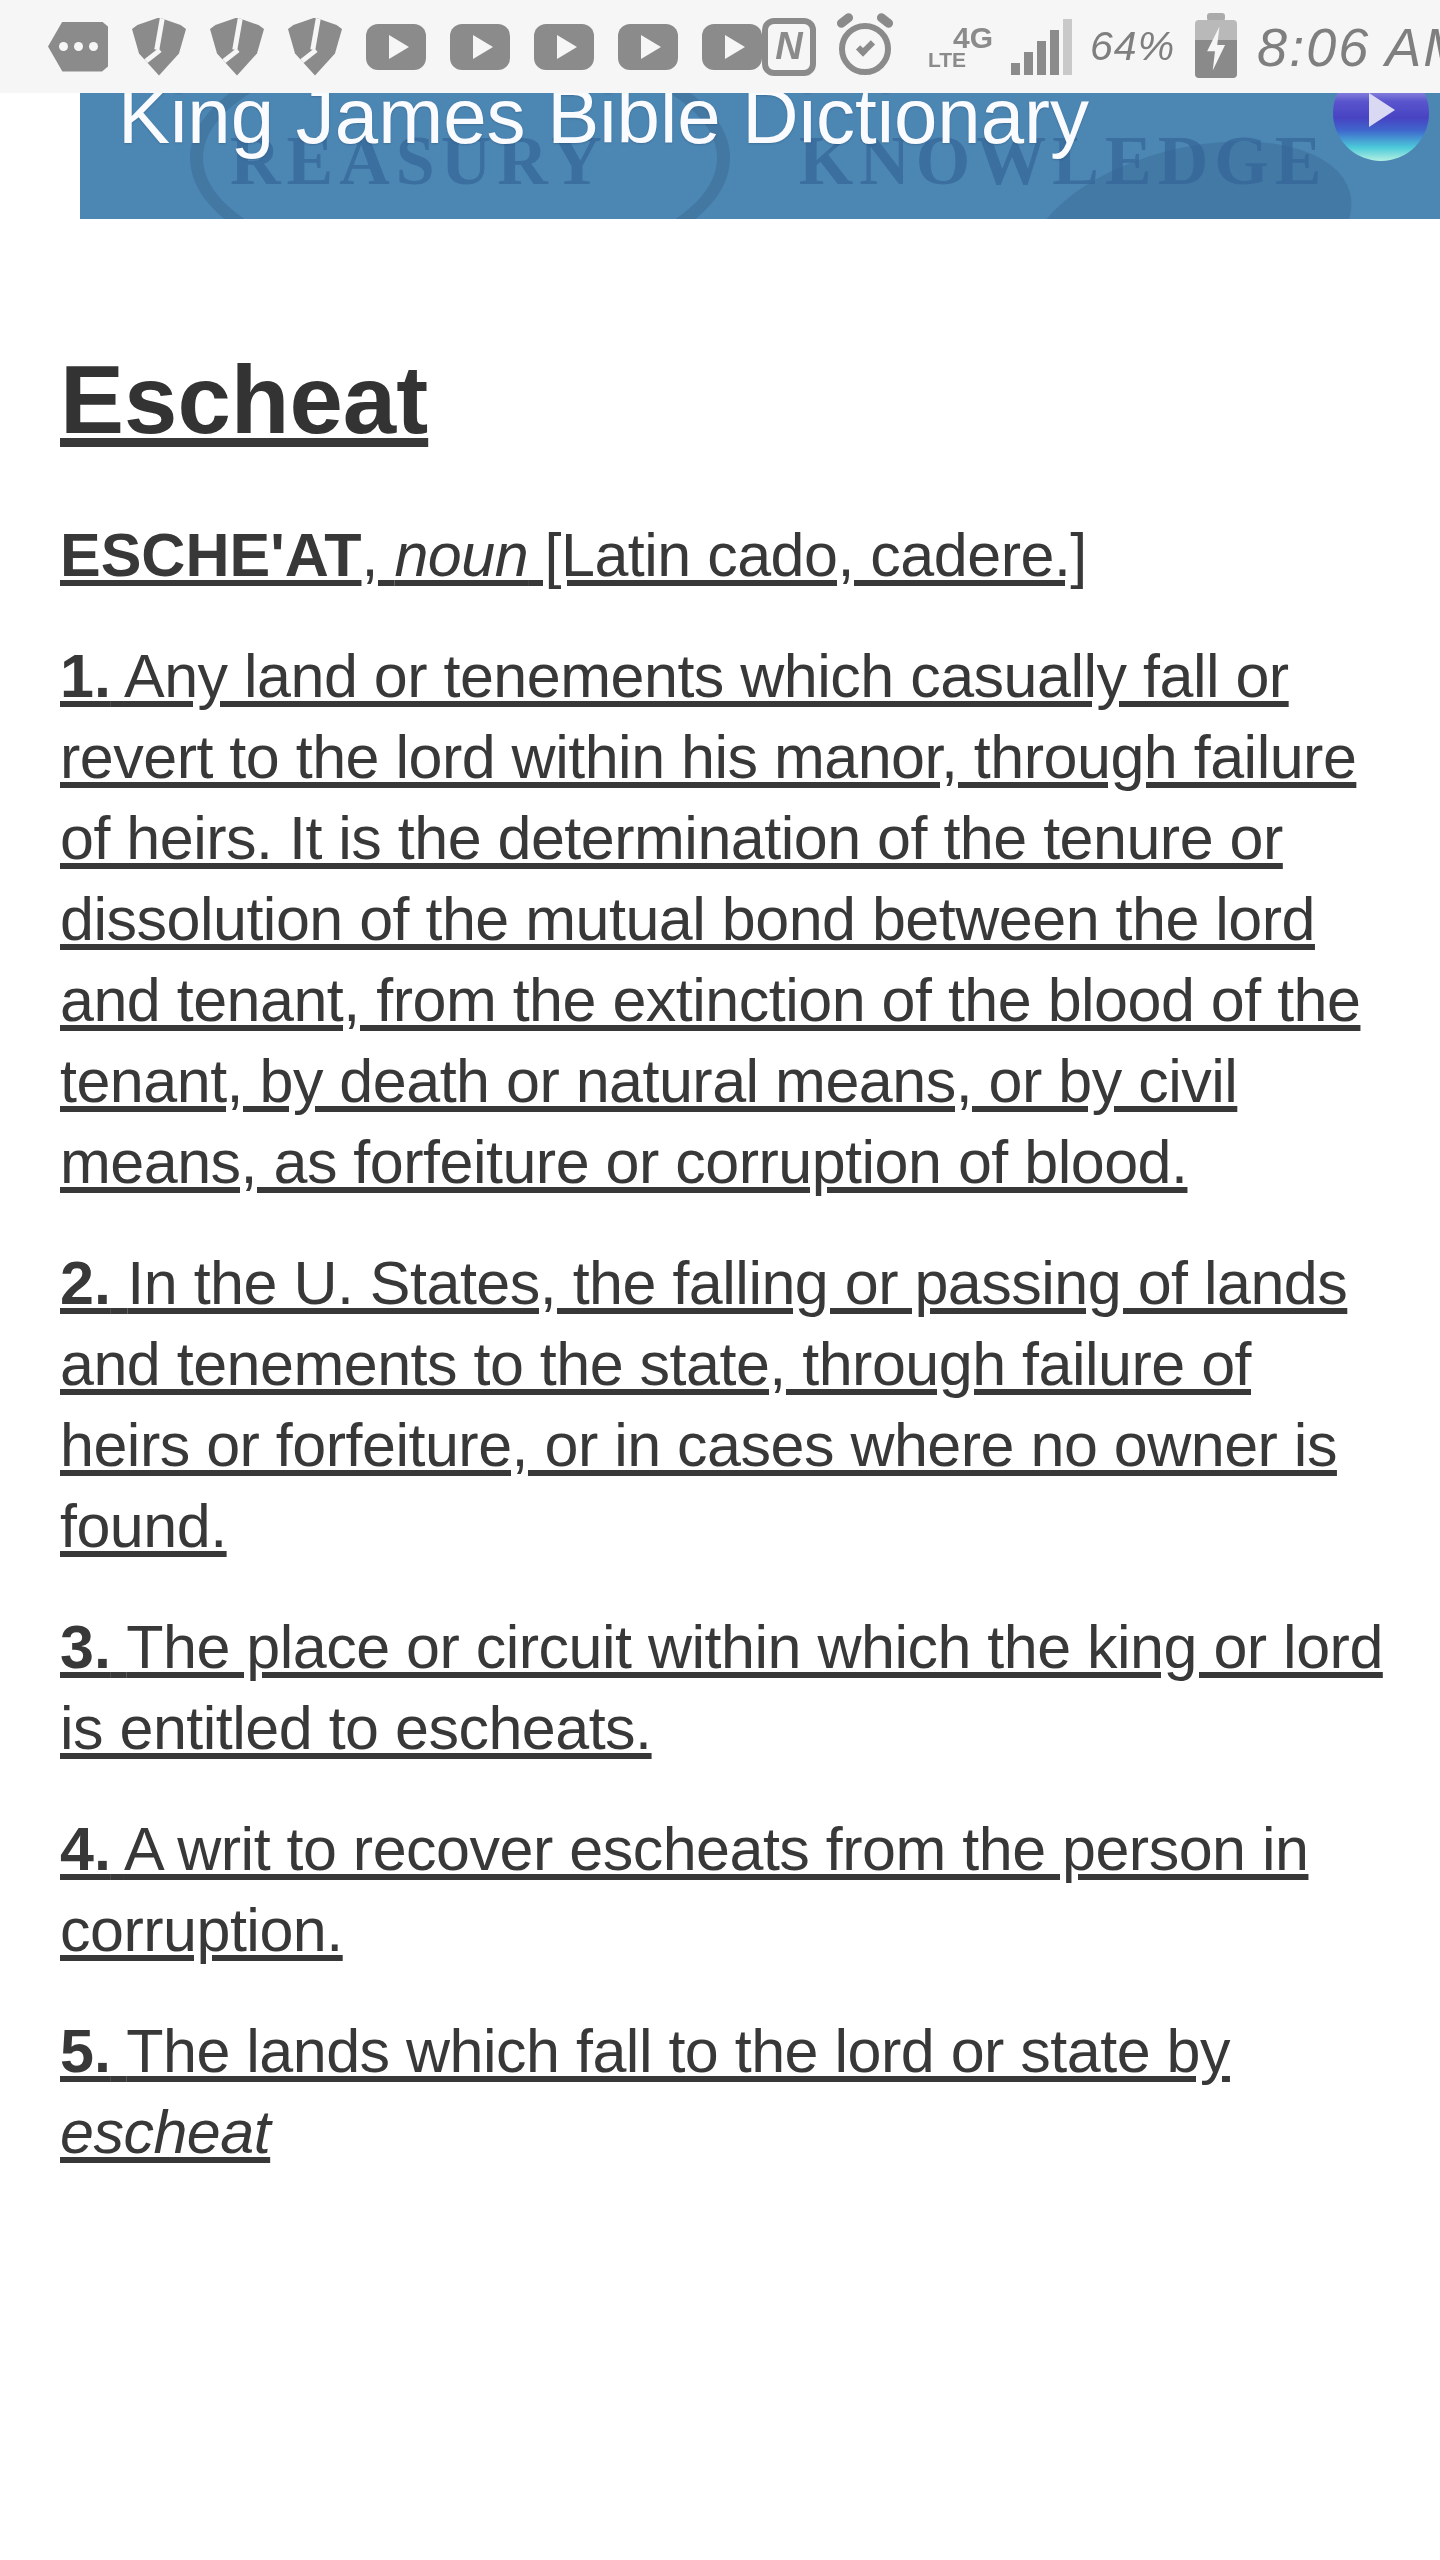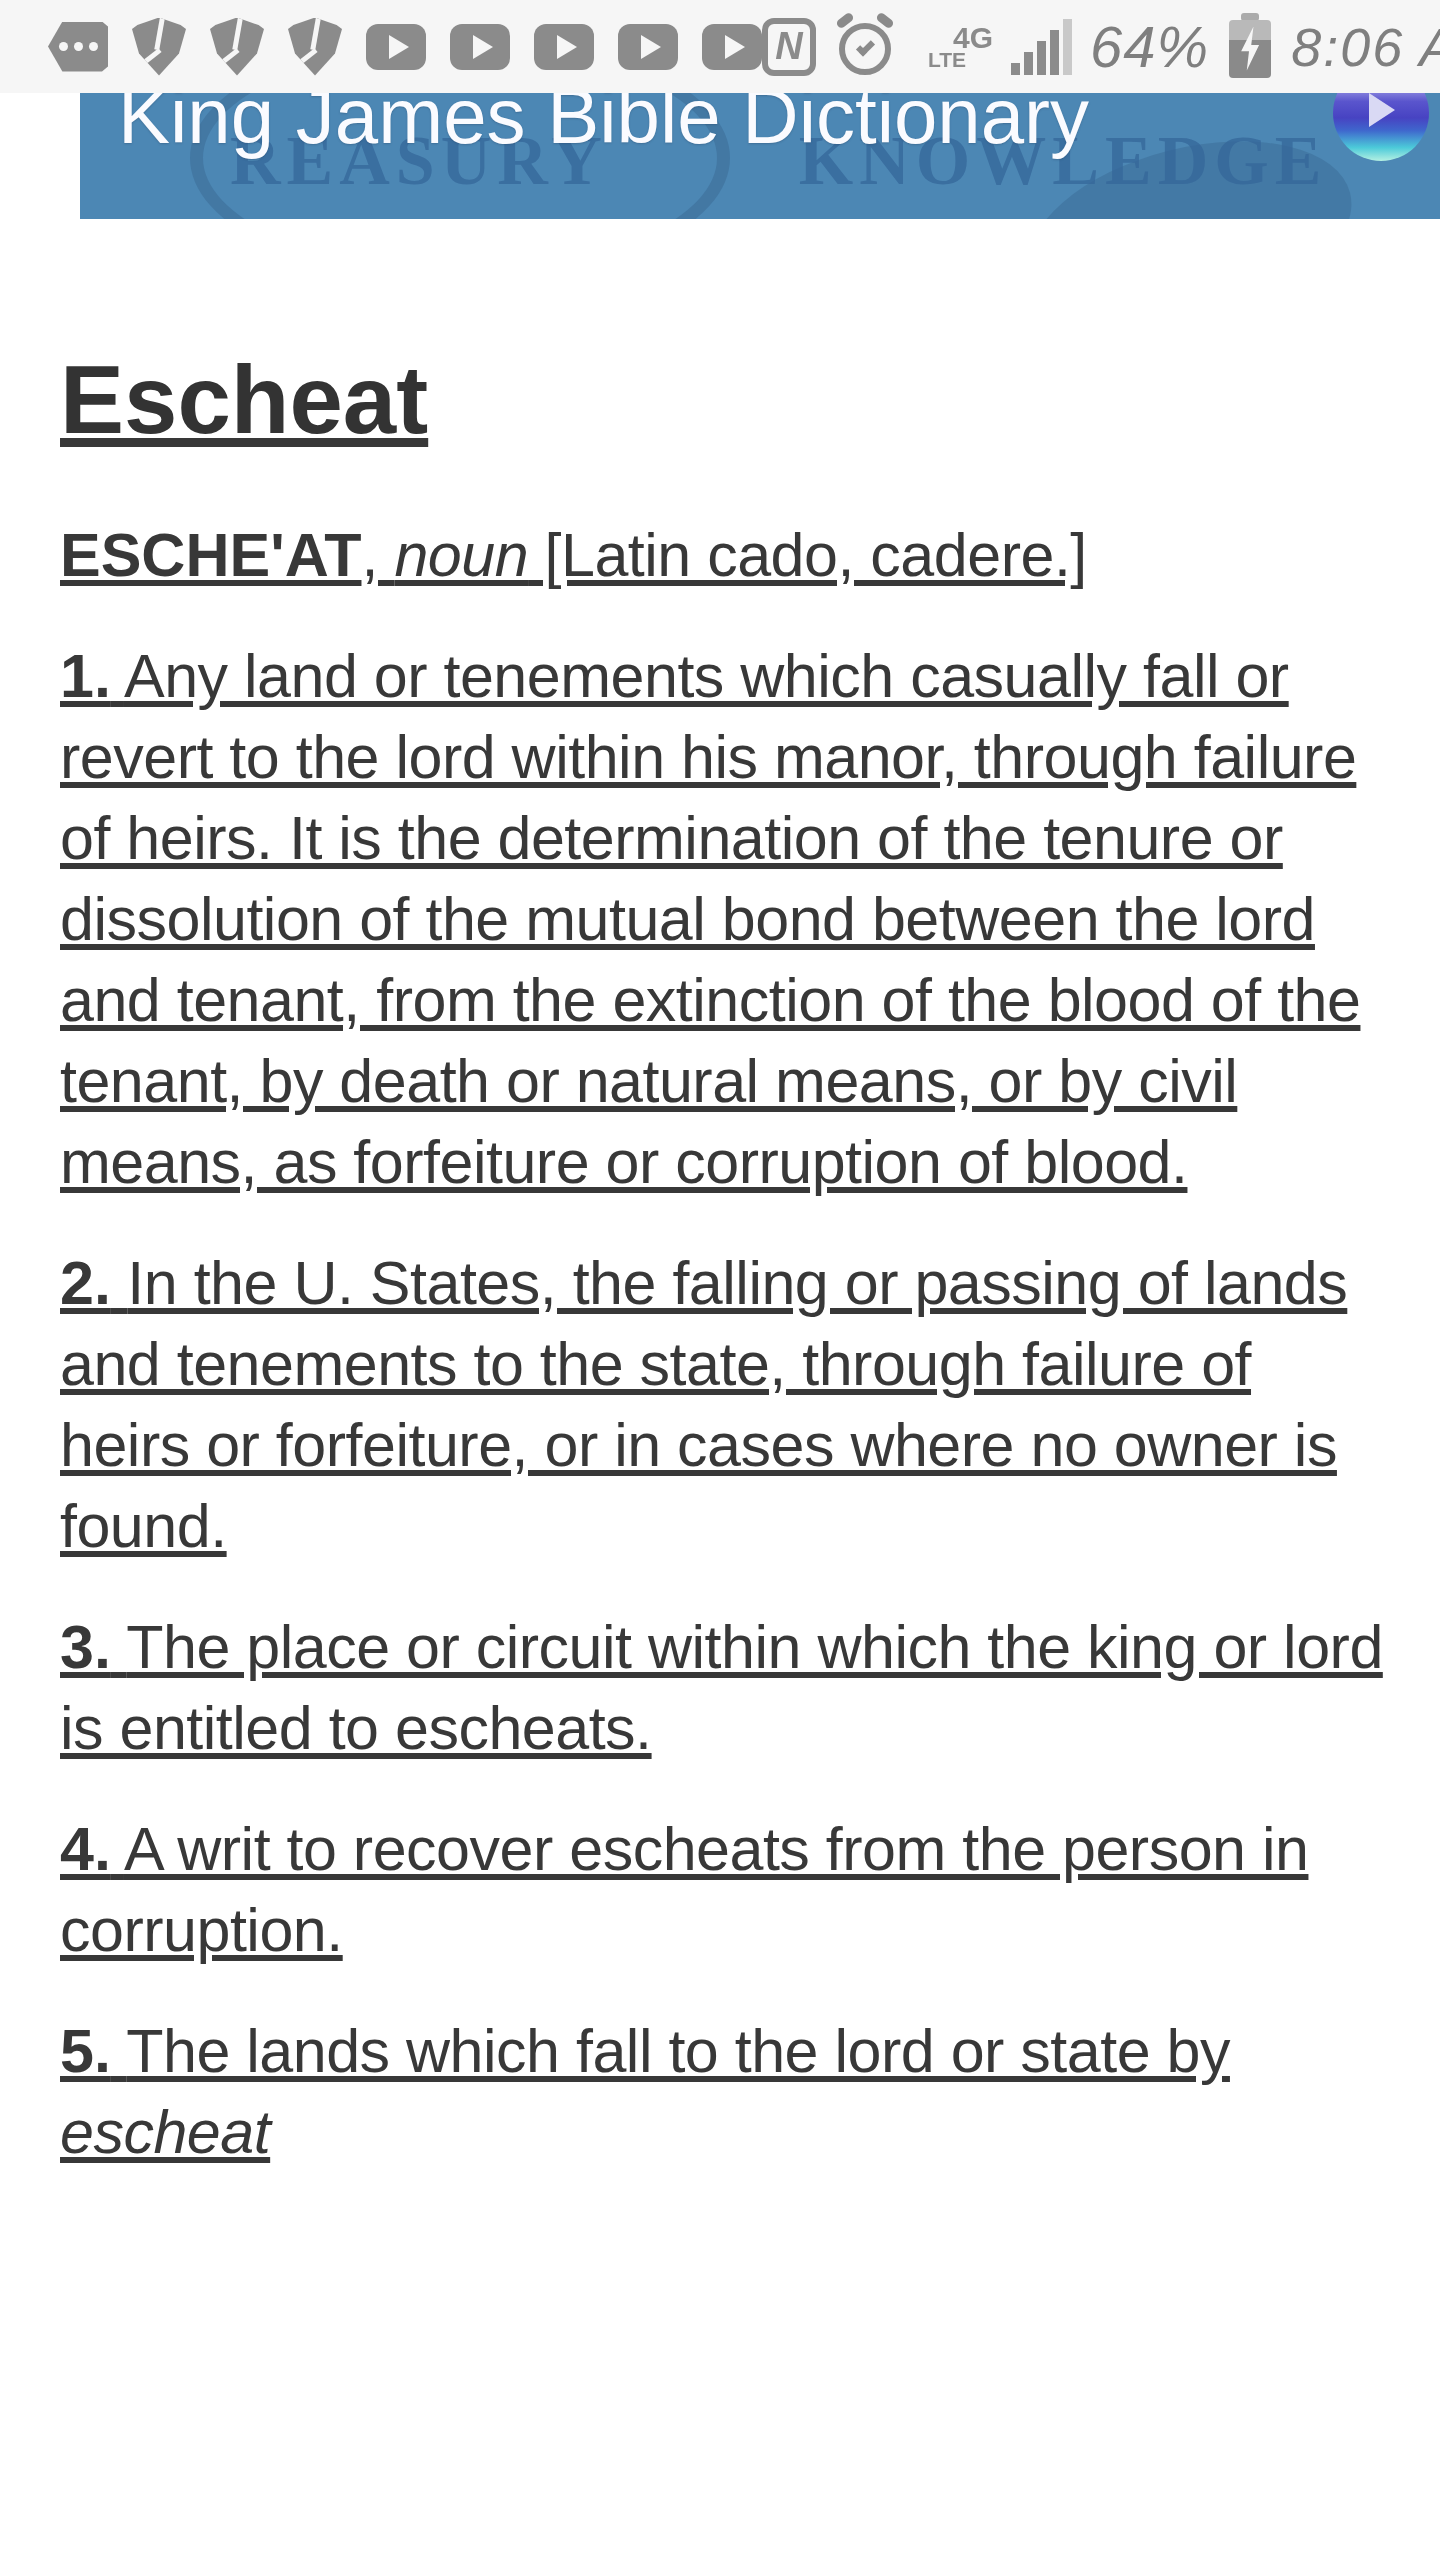--- a/index.html
+++ b/index.html
@@ -50,21 +50,21 @@
   .net-sub{display:block;font-size:21px;font-weight:bold;margin:-4px 0 0 14px;}
 
   .icon-signal{display:flex;align-items:flex-end;gap:4px;height:56px;}
   .icon-signal i{width:9px;background:var(--icon-gray);display:block;}
   .icon-signal i:nth-child(1){height:12px;}
   .icon-signal i:nth-child(2){height:23px;}
   .icon-signal i:nth-child(3){height:34px;}
   .icon-signal i:nth-child(4){height:45px;}
   .icon-signal i:nth-child(5){height:56px;background:#c9c9c9;}
 
-  .sb-percent{font-size:58px;color:var(--muted-gray);font-style:italic;letter-spacing:1px;}
+  .sb-percent{font-size:41px;color:var(--muted-gray);font-style:italic;letter-spacing:1px;}
   .sb-time{font-size:54px;color:var(--muted-gray);font-style:italic;letter-spacing:2px;white-space:nowrap;}
 
   .icon-battery{width:42px;height:58px;position:relative;margin:4px 2px 0;}
   .icon-battery::before{content:"";position:absolute;top:-7px;left:12px;width:18px;height:8px;background:#ababab;border-radius:3px;}
   .batt-top{position:absolute;top:0;left:0;right:0;height:36%;background:#b9b9b9;border-radius:4px 4px 0 0;}
   .batt-bottom{position:absolute;bottom:0;left:0;right:0;height:64%;background:#8a8a8a;border-radius:0 0 4px 4px;}
   .batt-bolt{position:absolute;left:7px;top:7px;width:28px;height:44px;background:#f6f6f6;z-index:2;
     clip-path:polygon(62% 0,18% 56%,46% 56%,38% 100%,82% 42%,54% 42%);}
 
   

